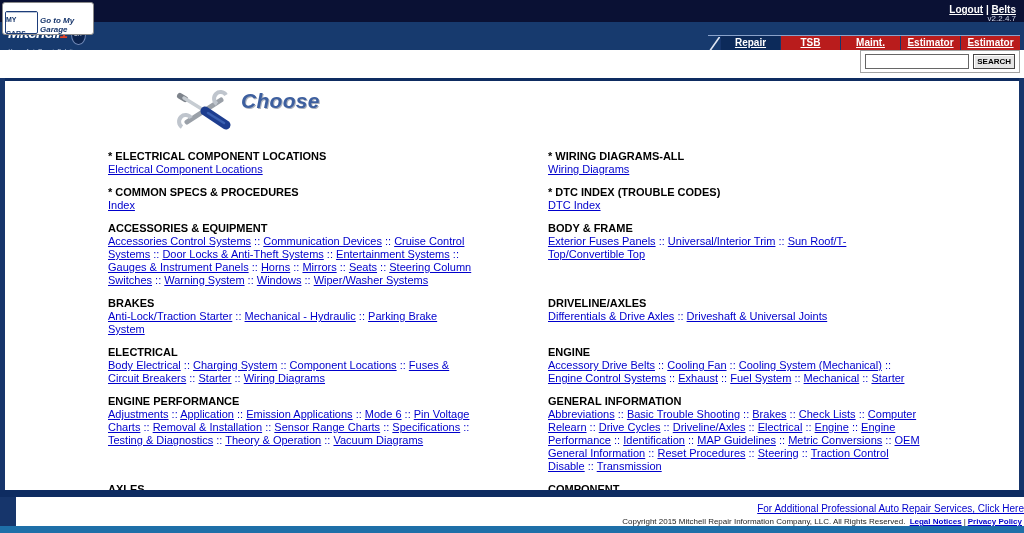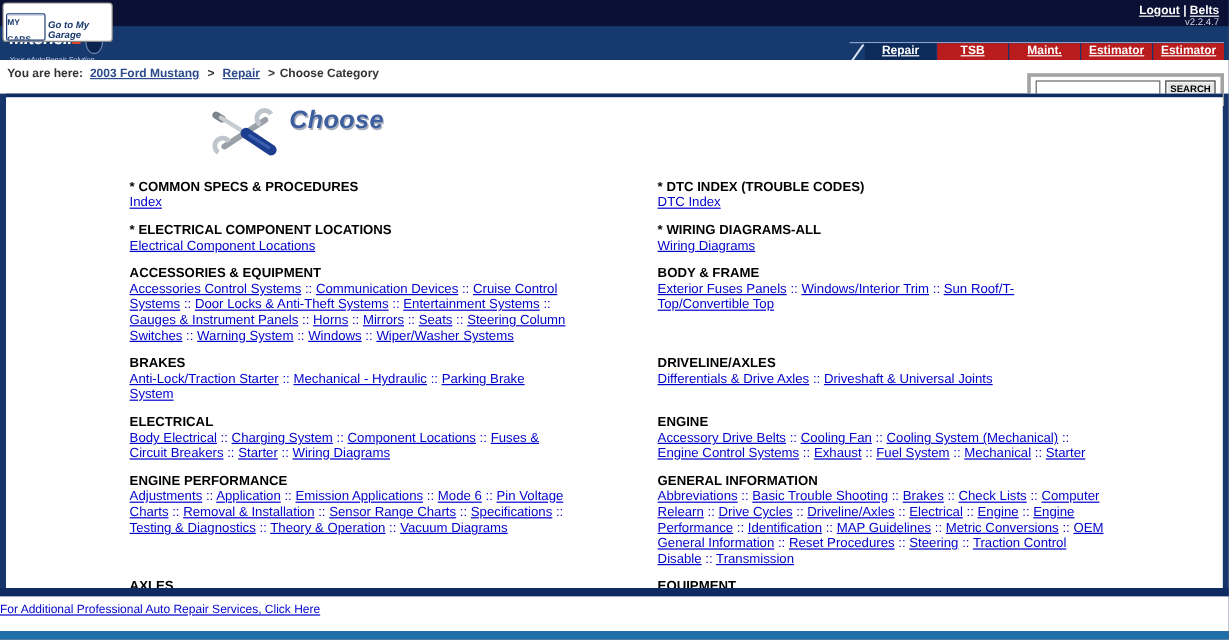--- a/index.html
+++ b/index.html
@@ -36,21 +36,21 @@
   .tabs { position:absolute; right:4px; bottom:0; display:flex; }
   .tab { width:60px; height:14px; background:#b91c1c; border-left:1px solid #16356b; text-align:center;
     font-size:10px; font-weight:bold; color:#fff; text-decoration:underline; line-height:13px; cursor:pointer; }
   .tab.active { background:#0c2a5a; }
 
   
   .crumbbar { height:28px; background:#fff; position:relative; }
   .breadcrumb { position:absolute; left:6px; top:6px; font-size:10px; font-weight:bold; color:#333; }
   .breadcrumb a { color:#2b4a8b; text-decoration:underline; margin:0 3px; }
   .crumb-sep { margin:0 1px; }
-  .searchbox { position:absolute; right:4px; top:11px; background:#fff; border:3px solid #a3a3a3;
+  .searchbox { position:absolute; right:4px; top:0; background:#fff; border:1px solid #a3a3a3;
     padding:3px 4px; display:flex; align-items:center; gap:4px; }
   .searchbox input { width:104px; height:15px; border:1px solid #666; font-size:10px; padding:0 2px; }
   .search-btn { font-size:8px; font-weight:bold; color:#000; background:#e6e6e6; border:1px solid #444;
     box-shadow:inset 1px 1px 0 #fff; padding:2px 3px; cursor:pointer; font-family:"Liberation Sans",sans-serif; }
 
   
   .main { margin:0 5px; border-top:3px solid #0e2c61; background:#fff; height:412px; position:relative; overflow:hidden; }
   .titleblock { display:flex; align-items:flex-start; margin:7px 0 0 170px; height:50px; }
   .title-icon { margin-right:8px; }
   .title-text { font-size:21px; line-height:22px; font-weight:bold; font-style:italic; color:#3d5f9f;
@@ -62,21 +62,21 @@
   .cat-cell { display:table-cell; vertical-align:top; padding-bottom:10px; }
   .cat-cell-left { width:440px; padding-right:72px; }
   .cat-cell-right { width:372px; }
   .cat-heading { font-size:11px; font-weight:bold; color:#000; margin-bottom:1px; }
   .cat-links { font-size:11px; line-height:13px; }
   .cat-link { color:#0000cc; text-decoration:underline; }
   .sep { color:#0000cc; text-decoration:none; }
 
   
   .footstrip { height:7px; background:#0e2c61; }
-  .footer { height:29px; background:#fff; text-align:left; padding-top:1px; }
+  .footer { height:29px; background:#fff; text-align:right; padding-top:1px;margin-left:16px; }
   .foot-line1 a { font-size:10px; color:#0000cc; text-decoration:underline; }
   .foot-line2 { font-size:8px; color:#222; margin-top:1px; }
   .foot-line2 a { color:#0000cc; text-decoration:underline; font-weight:bold; margin:0 2px; }
   .foot-line3 { margin-top:1px; }
   .bottomstrip { height:7px; background:#1e6fa8; }
 </style>
 </head>
 <body>
 
 <div class="topbar">
@@ -106,28 +106,20 @@
   <div class="tabs">
       <a class="tab active">Repair</a>
       <a class="tab">TSB</a>
       <a class="tab">Maint.</a>
       <a class="tab">Estimator</a>
       <a class="tab">Estimator</a>
     </div>
 </div>
 
 <div class="crumbbar">
-  <div class="breadcrumb">
-    <span>You are here:</span>
-    <a href="#">2003 Ford Mustang</a>
-    <span class="crumb-sep">&gt;</span>
-    <a href="#">Repair</a>
-    <span class="crumb-sep">&gt;</span>
-    <span>Choose Category</span>
-  </div>
   <div class="searchbox">
     <input type="text" value="" style="">
     <button class="search-btn">SEARCH</button>
   </div>
 </div>
 
 <div class="main">
   <div class="titleblock">
     <span class="title-icon">
       <svg width="58" height="46" viewBox="0 0 58 46">
@@ -140,46 +132,46 @@
         <line x1="33" y1="25" x2="49" y2="35" stroke="#3a5fb0" stroke-width="2.5" stroke-linecap="round"></line>
       </svg>
     </span>
     <div class="title-text">
       <div>Choose</div>
     </div>
   </div>
   <div class="cat-table">
       <div class="cat-row">
         <div class="cat-cell cat-cell-left">
+          <div class="cat-heading">* ELECTRICAL COMPONENT LOCATIONS</div>
+          <div class="cat-links"><a href="#" class="cat-link">Electrical Component Locations</a></div>
+        </div>
+        <div class="cat-cell cat-cell-right">
+          <div class="cat-heading">* WIRING DIAGRAMS-ALL</div>
+          <div class="cat-links"><a href="#" class="cat-link">Wiring Diagrams</a></div>
+        </div>
+      </div>
+      <div class="cat-row">
+        <div class="cat-cell cat-cell-left">
           <div class="cat-heading">* COMMON SPECS &amp; PROCEDURES</div>
           <div class="cat-links"><a href="#" class="cat-link">Index</a></div>
         </div>
         <div class="cat-cell cat-cell-right">
           <div class="cat-heading">* DTC INDEX (TROUBLE CODES)</div>
           <div class="cat-links"><a href="#" class="cat-link">DTC Index</a></div>
         </div>
       </div>
       <div class="cat-row">
         <div class="cat-cell cat-cell-left">
-          <div class="cat-heading">* ELECTRICAL COMPONENT LOCATIONS</div>
-          <div class="cat-links"><a href="#" class="cat-link">Electrical Component Locations</a></div>
-        </div>
-        <div class="cat-cell cat-cell-right">
-          <div class="cat-heading">* WIRING DIAGRAMS-ALL</div>
-          <div class="cat-links"><a href="#" class="cat-link">Wiring Diagrams</a></div>
-        </div>
-      </div>
-      <div class="cat-row">
-        <div class="cat-cell cat-cell-left">
           <div class="cat-heading">ACCESSORIES &amp; EQUIPMENT</div>
           <div class="cat-links"><a href="#" class="cat-link">Accessories Control Systems</a><span class="sep"> :: </span><a href="#" class="cat-link">Communication Devices</a><span class="sep"> :: </span><a href="#" class="cat-link">Cruise Control Systems</a><span class="sep"> :: </span><a href="#" class="cat-link">Door Locks &amp; Anti-Theft Systems</a><span class="sep"> :: </span><a href="#" class="cat-link">Entertainment Systems</a><span class="sep"> :: </span><a href="#" class="cat-link">Gauges &amp; Instrument Panels</a><span class="sep"> :: </span><a href="#" class="cat-link">Horns</a><span class="sep"> :: </span><a href="#" class="cat-link">Mirrors</a><span class="sep"> :: </span><a href="#" class="cat-link">Seats</a><span class="sep"> :: </span><a href="#" class="cat-link">Steering Column Switches</a><span class="sep"> :: </span><a href="#" class="cat-link">Warning System</a><span class="sep"> :: </span><a href="#" class="cat-link">Windows</a><span class="sep"> :: </span><a href="#" class="cat-link">Wiper/Washer Systems</a></div>
         </div>
         <div class="cat-cell cat-cell-right">
           <div class="cat-heading">BODY &amp; FRAME</div>
-          <div class="cat-links"><a href="#" class="cat-link">Exterior Fuses Panels</a><span class="sep"> :: </span><a href="#" class="cat-link">Windows/Interior Trim</a><span class="sep"> :: </span><a href="#" class="cat-link">Sun Roof/T-Top/Convertible Top</a></div>
+          <div class="cat-links"><a href="#" class="cat-link">Exterior Fuses Panels</a><span class="sep"> :: </span><a href="#" class="cat-link">Universal/Interior Trim</a><span class="sep"> :: </span><a href="#" class="cat-link">Sun Roof/T-Top/Convertible Top</a></div>
         </div>
       </div>
       <div class="cat-row">
         <div class="cat-cell cat-cell-left">
           <div class="cat-heading">BRAKES</div>
           <div class="cat-links"><a href="#" class="cat-link">Anti-Lock/Traction Starter</a><span class="sep"> :: </span><a href="#" class="cat-link">Mechanical - Hydraulic</a><span class="sep"> :: </span><a href="#" class="cat-link">Parking Brake System</a></div>
         </div>
         <div class="cat-cell cat-cell-right">
           <div class="cat-heading">DRIVELINE/AXLES</div>
           <div class="cat-links"><a href="#" class="cat-link">Differentials &amp; Drive Axles</a><span class="sep"> :: </span><a href="#" class="cat-link">Driveshaft &amp; Universal Joints</a></div>
@@ -203,28 +195,32 @@
         <div class="cat-cell cat-cell-right">
           <div class="cat-heading">GENERAL INFORMATION</div>
           <div class="cat-links"><a href="#" class="cat-link">Abbreviations</a><span class="sep"> :: </span><a href="#" class="cat-link">Basic Trouble Shooting</a><span class="sep"> :: </span><a href="#" class="cat-link">Brakes</a><span class="sep"> :: </span><a href="#" class="cat-link">Check Lists</a><span class="sep"> :: </span><a href="#" class="cat-link">Computer Relearn</a><span class="sep"> :: </span><a href="#" class="cat-link">Drive Cycles</a><span class="sep"> :: </span><a href="#" class="cat-link">Driveline/Axles</a><span class="sep"> :: </span><a href="#" class="cat-link">Electrical</a><span class="sep"> :: </span><a href="#" class="cat-link">Engine</a><span class="sep"> :: </span><a href="#" class="cat-link">Engine Performance</a><span class="sep"> :: </span><a href="#" class="cat-link">Identification</a><span class="sep"> :: </span><a href="#" class="cat-link">MAP Guidelines</a><span class="sep"> :: </span><a href="#" class="cat-link">Metric Conversions</a><span class="sep"> :: </span><a href="#" class="cat-link">OEM General Information</a><span class="sep"> :: </span><a href="#" class="cat-link">Reset Procedures</a><span class="sep"> :: </span><a href="#" class="cat-link">Steering</a><span class="sep"> :: </span><a href="#" class="cat-link">Traction Control Disable</a><span class="sep"> :: </span><a href="#" class="cat-link">Transmission</a></div>
         </div>
       </div>
       <div class="cat-row">
         <div class="cat-cell cat-cell-left">
           <div class="cat-heading">AXLES</div>
         </div>
         <div class="cat-cell cat-cell-right">
-          <div class="cat-heading">EQUIPMENT</div>
+          <div class="cat-heading">COMPONENT</div>
         </div>
       </div>
     </div>
 </div>
 
 <div class="footstrip"></div>
 <div class="footer">
   <div class="foot-line1">
     <a href="#">For Additional Professional Auto Repair Services, Click Here</a>
   </div>
+  <div class="foot-line2">
+    <span>Copyright 2015 Mitchell Repair Information Company, LLC.  All Rights Reserved.</span>
+    <a href="#">Legal Notices</a><span>|</span><a href="#">Privacy Policy</a>
+  </div>
   <div class="foot-line3">
     
   </div>
 </div>
 <div class="bottomstrip"></div>
 
 </body></html>

